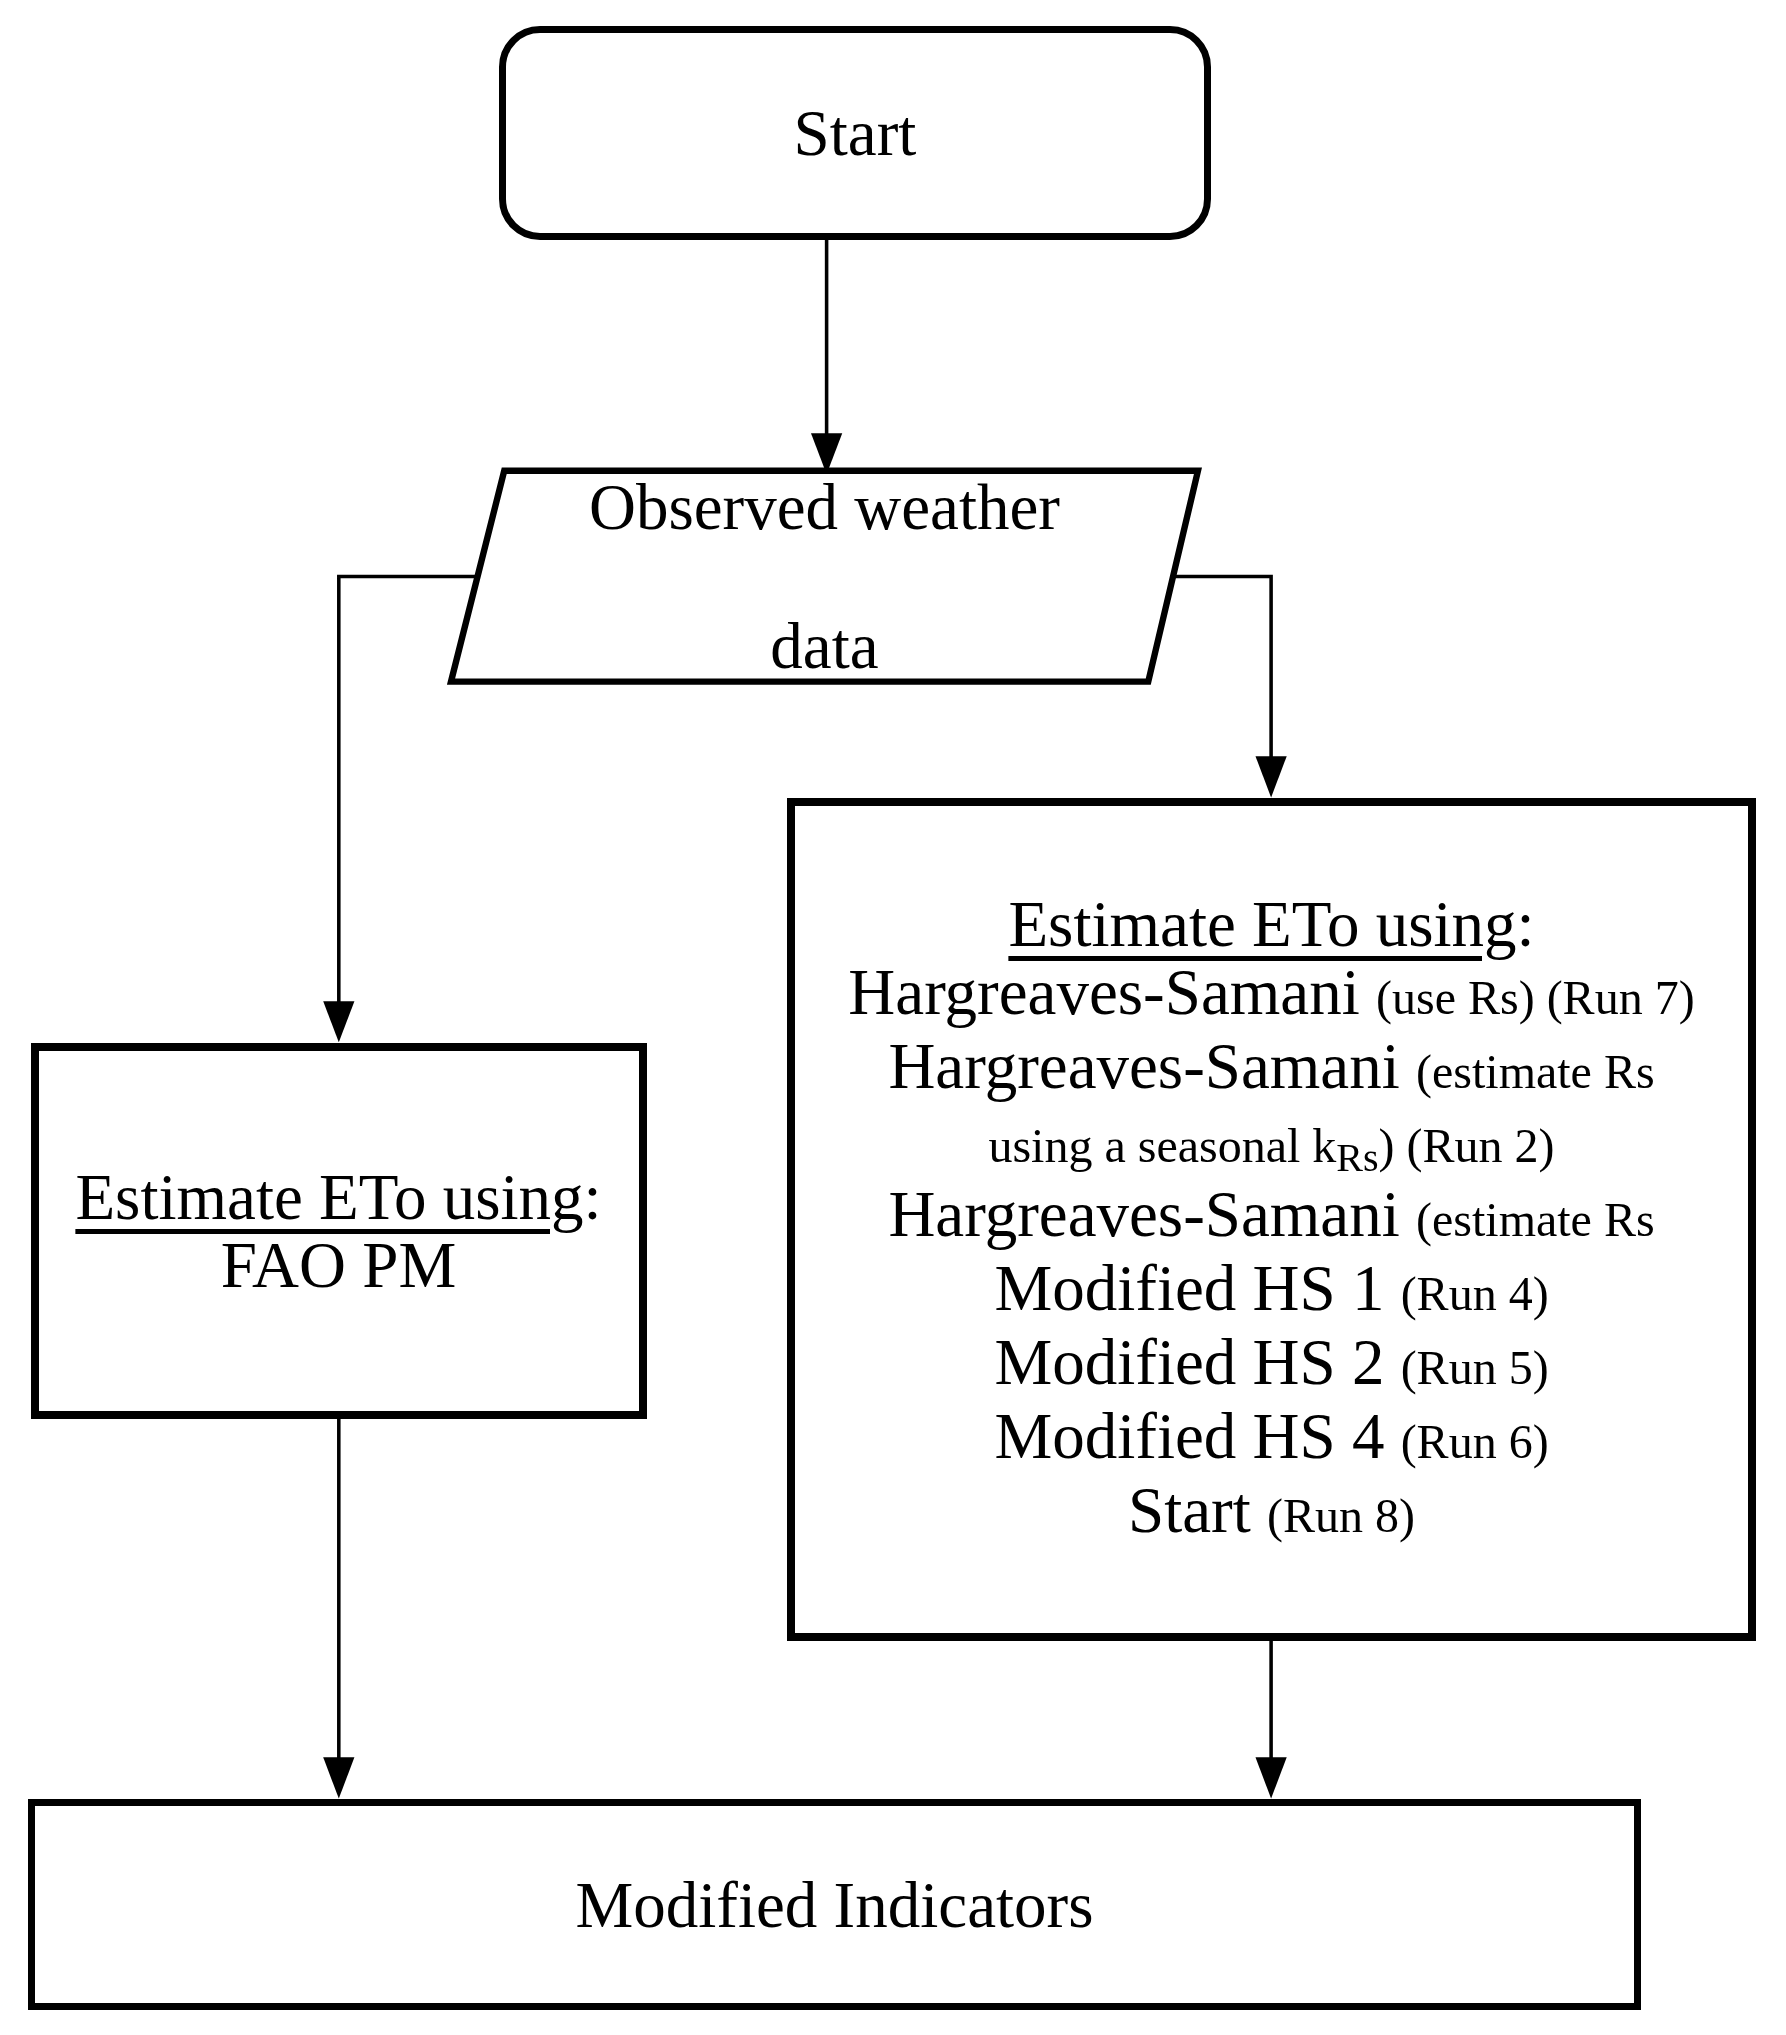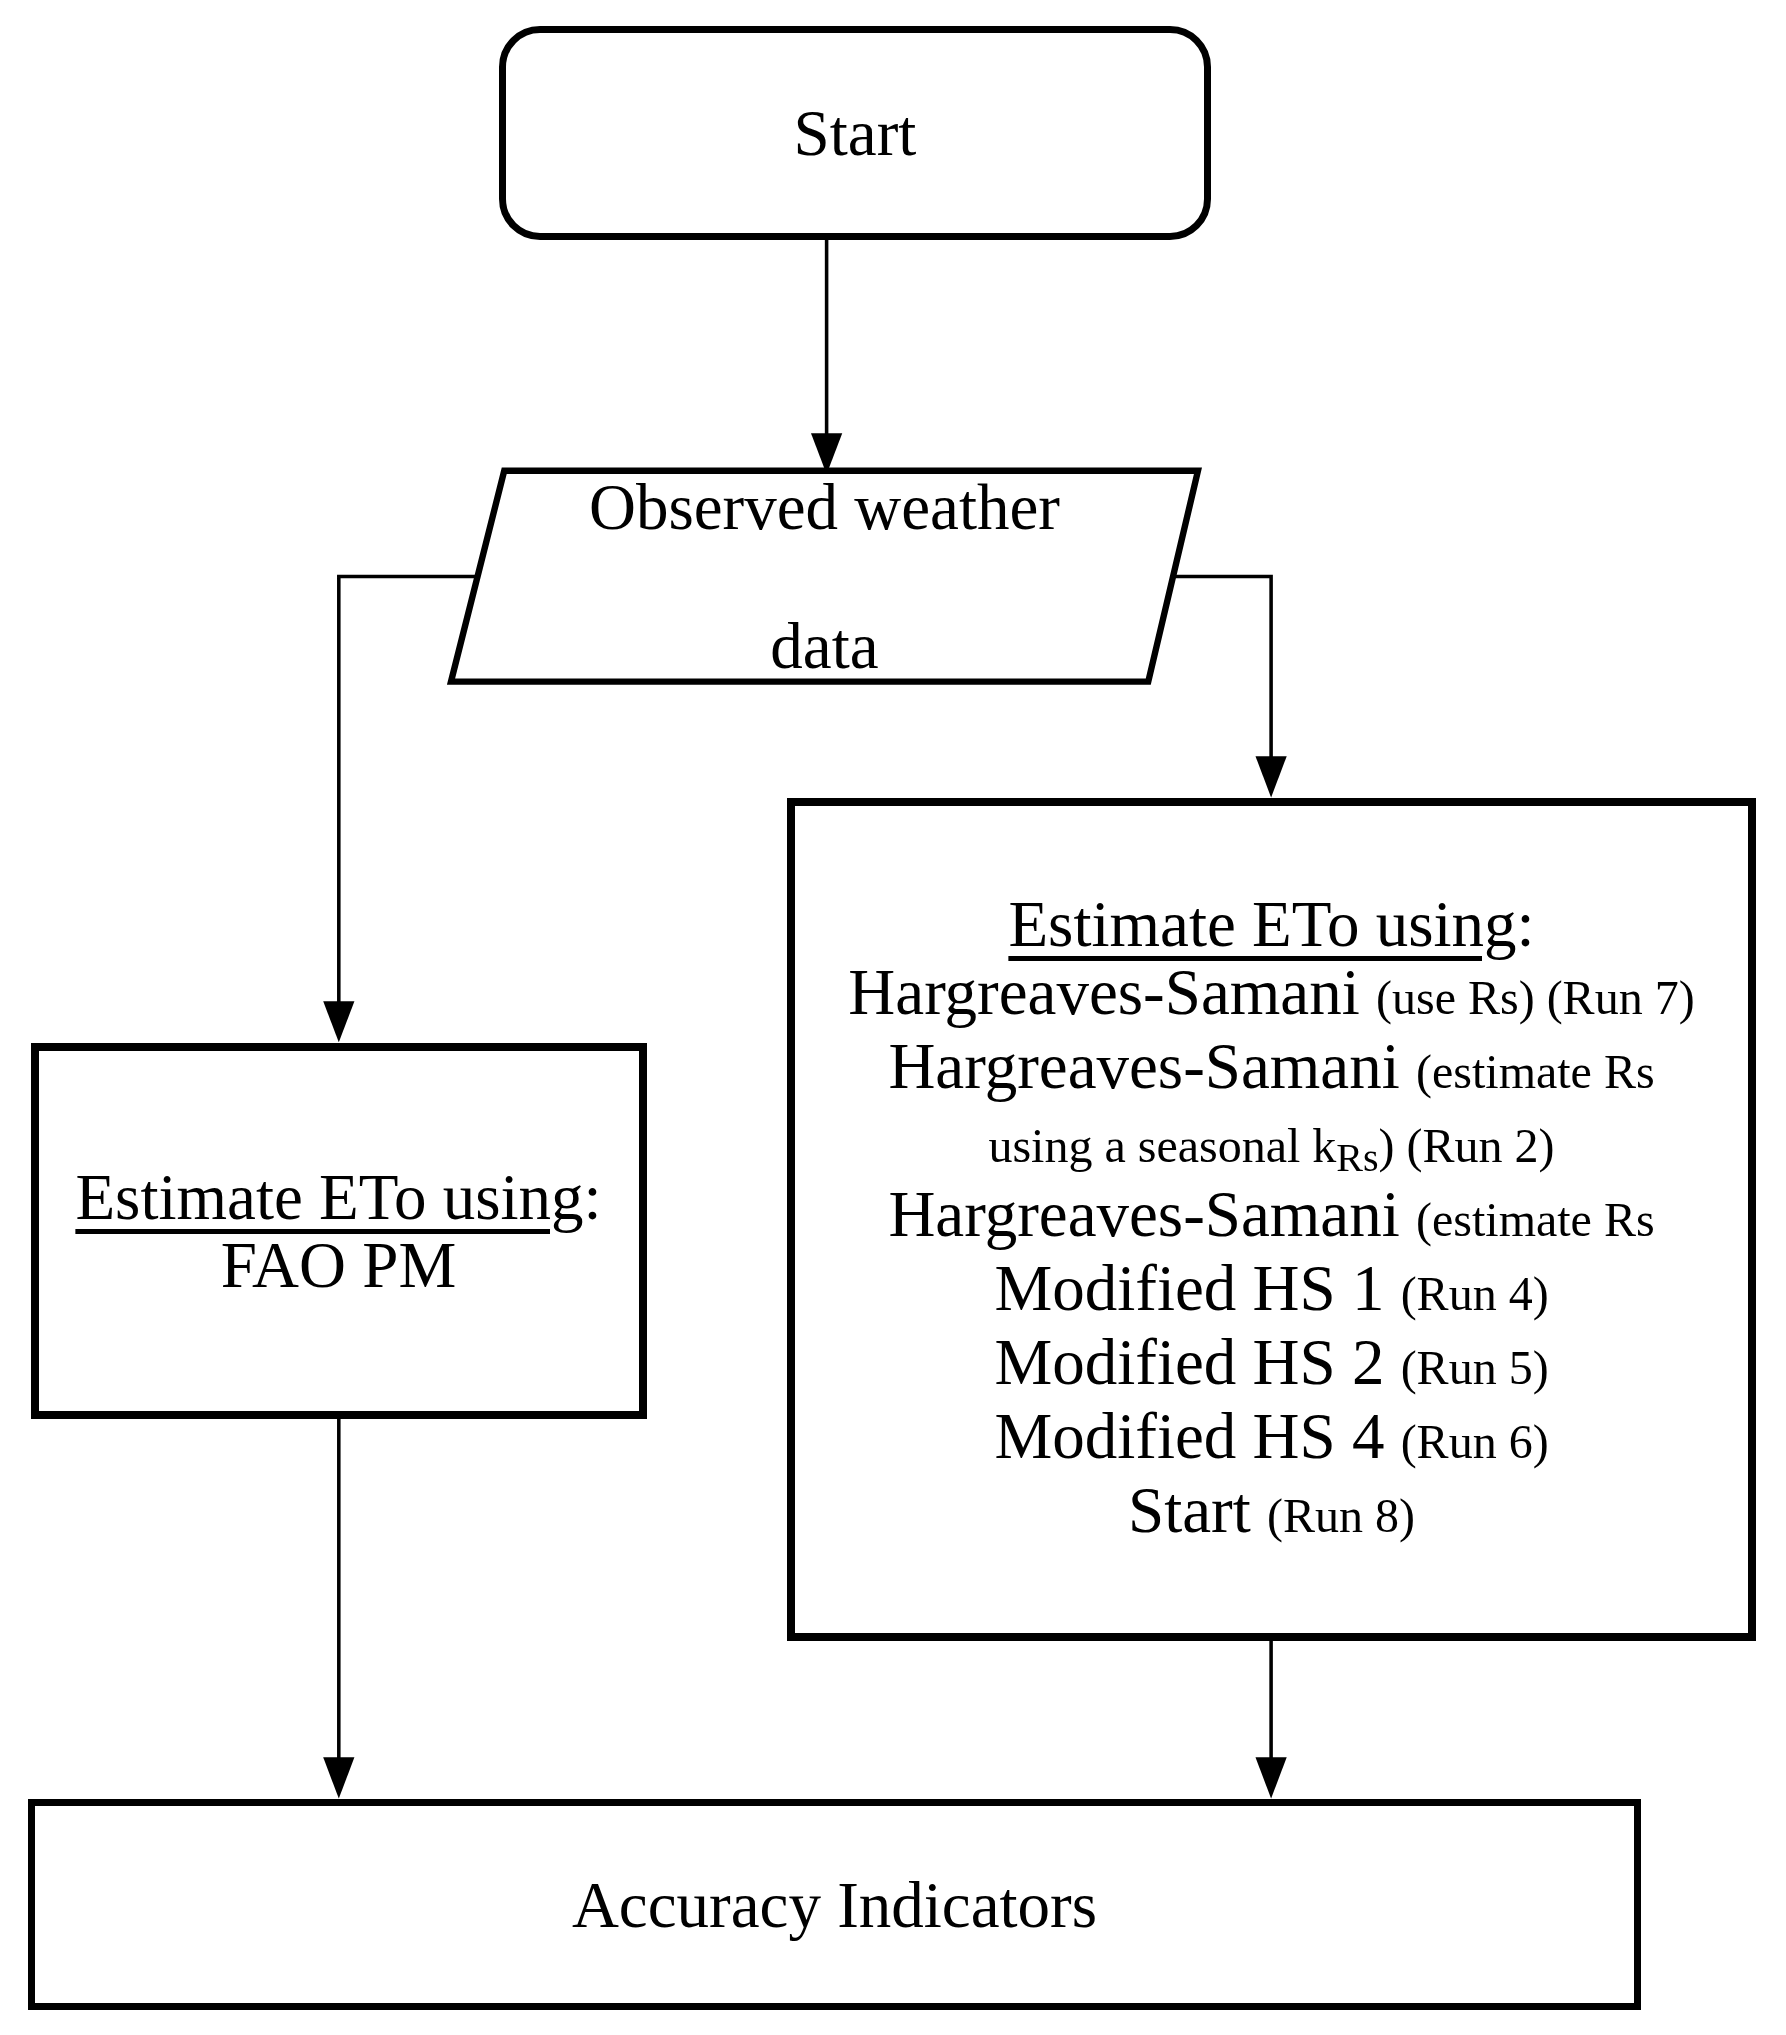--- a/index.html
+++ b/index.html
@@ -115,17 +115,17 @@
     <div class="line big"><span>Hargreaves-Samani</span> <span class="small">(estimate Rs</span></div>
     <div class="line big"><span class="small"><span>using a seasonal k</span><sub class="krs">Rs</sub><span>) (Run 2)</span></span></div>
     <div class="line big"><span>Hargreaves-Samani</span> <span class="small">(estimate Rs</span></div>
     <div class="line big"><span>Modified HS 1</span> <span class="small">(Run 4)</span></div>
     <div class="line big"><span>Modified HS 2</span> <span class="small">(Run 5)</span></div>
     <div class="line big"><span>Modified HS 4</span> <span class="small">(Run 6)</span></div>
     <div class="line big"><span>Start</span> <span class="small">(Run 8)</span></div>
   </div>
 
   <div class="node" id="accuracy-node">
-    <div class="big">Accuracy Indicators</div>
+    <div class="big">Modified Indicators</div>
   </div>
 
 </div>
 
 
 </body></html>

